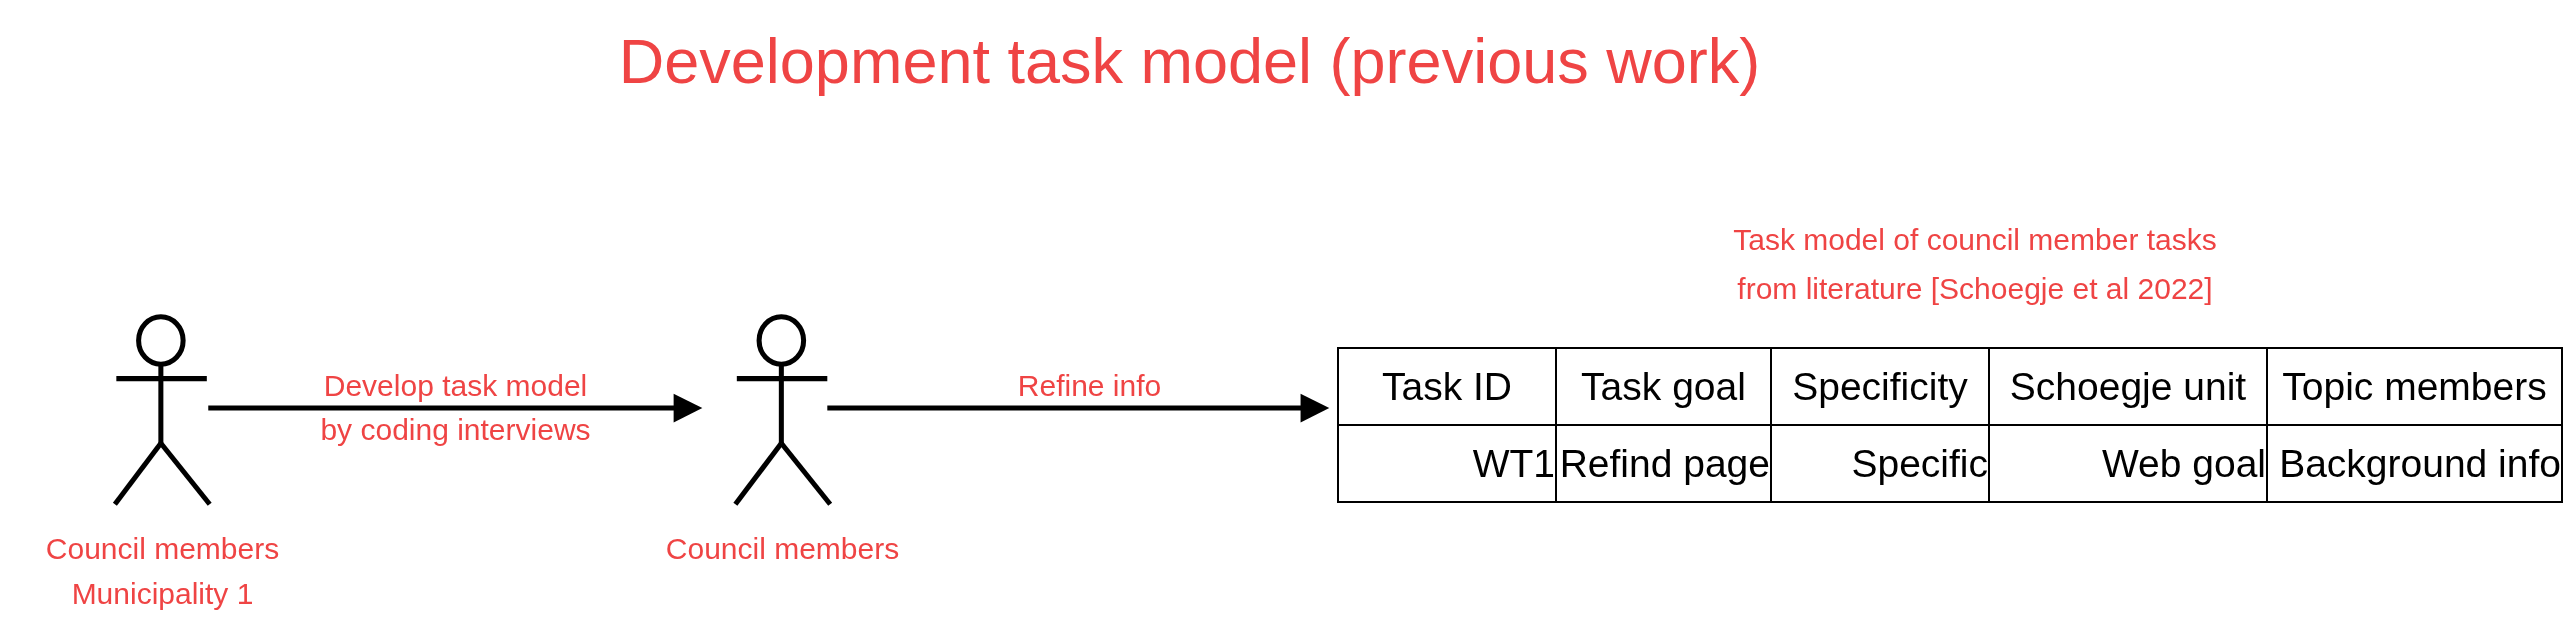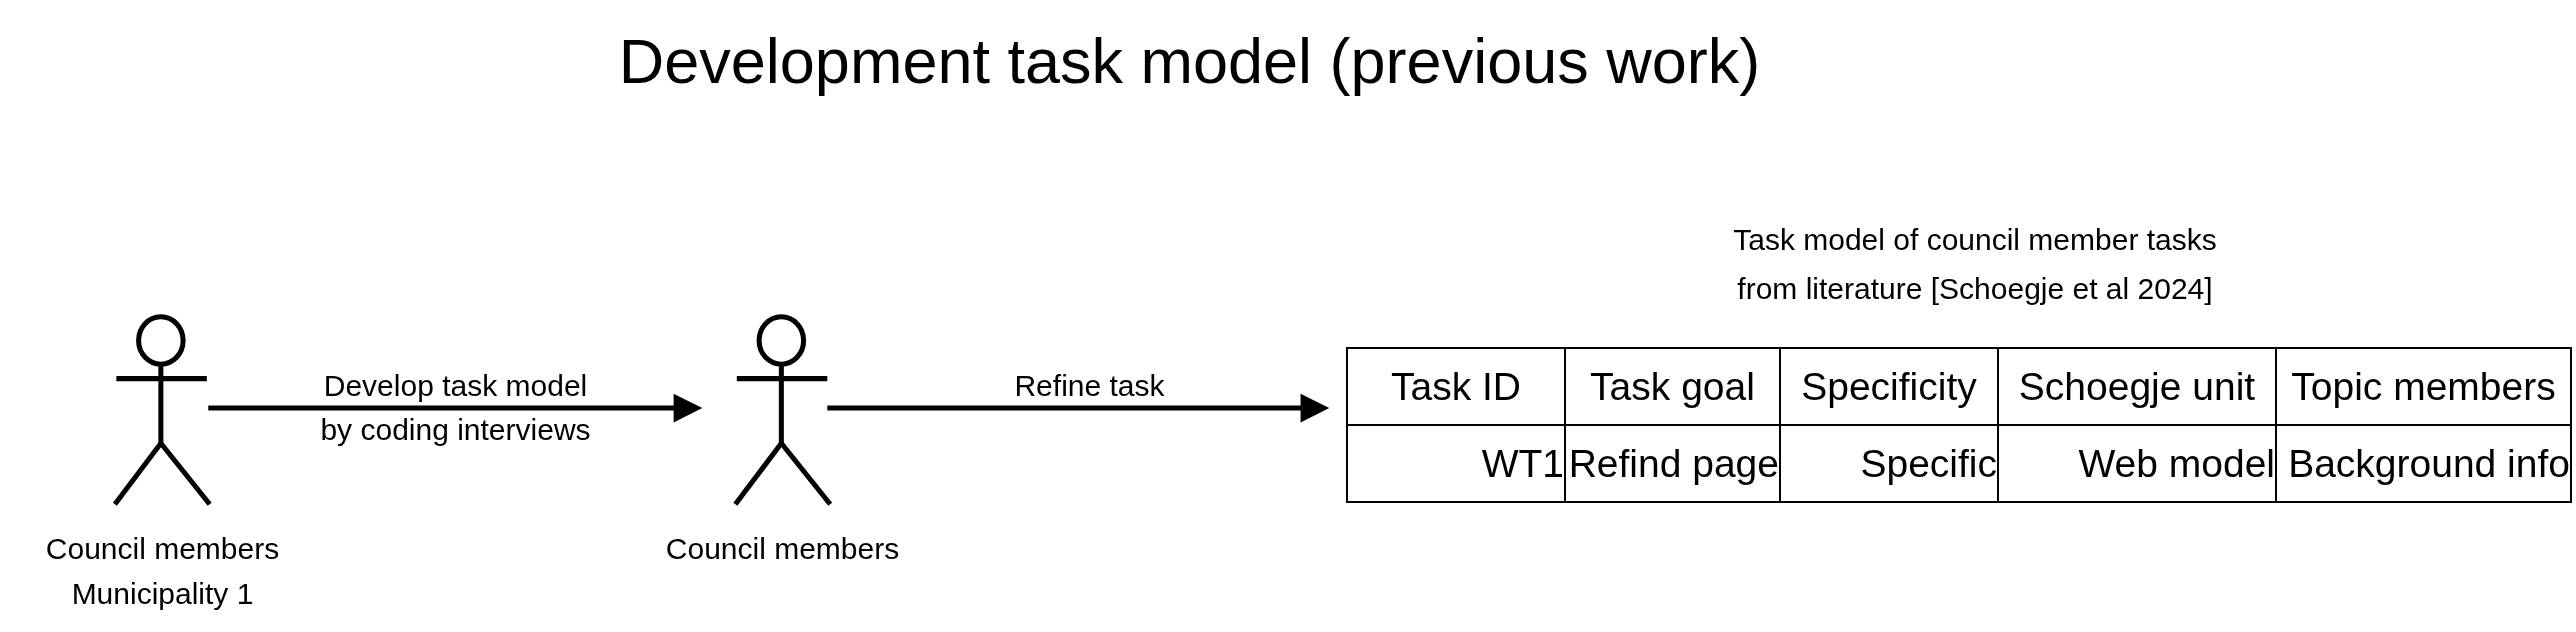--- a/index.html
+++ b/index.html
@@ -9,39 +9,38 @@
     height: 633px;
     background: #ffffff;
     font-family: "Liberation Sans", sans-serif;
     color: #000000;
     overflow: hidden;
   }
   .txt {
     position: absolute;
     text-align: center;
     white-space: nowrap;
-    color: #000000;
+    color: #ef4444;
   }
   .title {
     left: 184px; top: 29.4px; width: 2011px;
     font-size: 63px; line-height: 65px;
   }
   .body-text { font-size: 30px; line-height: 40px; }
   .two-line { line-height: 45px; }
   .caption { line-height: 49px; }
   #diagram-svg { position: absolute; left: 0; top: 0; }
   .stroke { stroke: #000000; stroke-width: 7; fill: none; }
   .fill { fill: #000000; stroke: none; }
   table.task-table {
     position: absolute;
     left: 1337px; top: 347px;
     width: 1224px;
     border-collapse: collapse;
     table-layout: fixed;
-    margin-left: 9px;
   }
   table.task-table td {
     border: 2.9px solid #000000;
     text-align: center;
     vertical-align: middle;
     font-size: 39px;
     padding: 0;
     overflow: hidden;
     background: #ffffff;
   }
@@ -76,34 +75,34 @@
     </g>
     <g>
       <line class="stroke" x1="1152" y1="568" x2="1817" y2="568"></line>
       <polygon class="fill" points="1851,568 1811,548 1811,588"></polygon>
     </g>
   </svg>
 
   <div class="txt body-text" style="left:240px; top:366px; width:431px;text-align:center;">Develop task model</div>
   <div class="txt body-text" style="left:240px; top:410px; width:431px;">by coding interviews</div>
 
-  <div class="txt body-text" style="left:874px; top:366px; width:431px;">Refine task</div>
+  <div class="txt body-text" style="left:874px; top:366px; width:431px;">Refine info</div>
 
   <div class="txt body-text two-line" style="left:-53px; top:526px; width:431px;">
     <div>Council members</div>
     <div>Municipality 1</div>
   </div>
 
   <div class="txt body-text two-line" style="left:567px; top:526px; width:431px;">
     <div>Council members</div>
   </div>
 
   <div class="txt body-text caption" style="left:1508px; top:215px; width:934px;">
     <div>Task model of council member tasks</div>
-    <div>from literature [Schoegje et al 2024]</div>
+    <div>from literature [Schoegje et al 2022]</div>
   </div>
 
   <table class="task-table">
     <colgroup>
       <col style="width:218px">
         <col style="width:215px">
         <col style="width:218px">
         <col style="width:278px">
         <col style="width:295px">
     </colgroup>
@@ -112,20 +111,20 @@
         <td>Task ID</td>
         <td>Task goal</td>
         <td>Specificity</td>
         <td>Schoegje unit</td>
         <td>Topic members</td>
       </tr>
       <tr class="dat">
         <td>WT1</td>
         <td>Refind page</td>
         <td>Specific</td>
-        <td>Web model</td>
+        <td>Web goal</td>
         <td>Background info</td>
       </tr>
     </tbody>
   </table>
 
 </div>
 
 
 </body></html>

